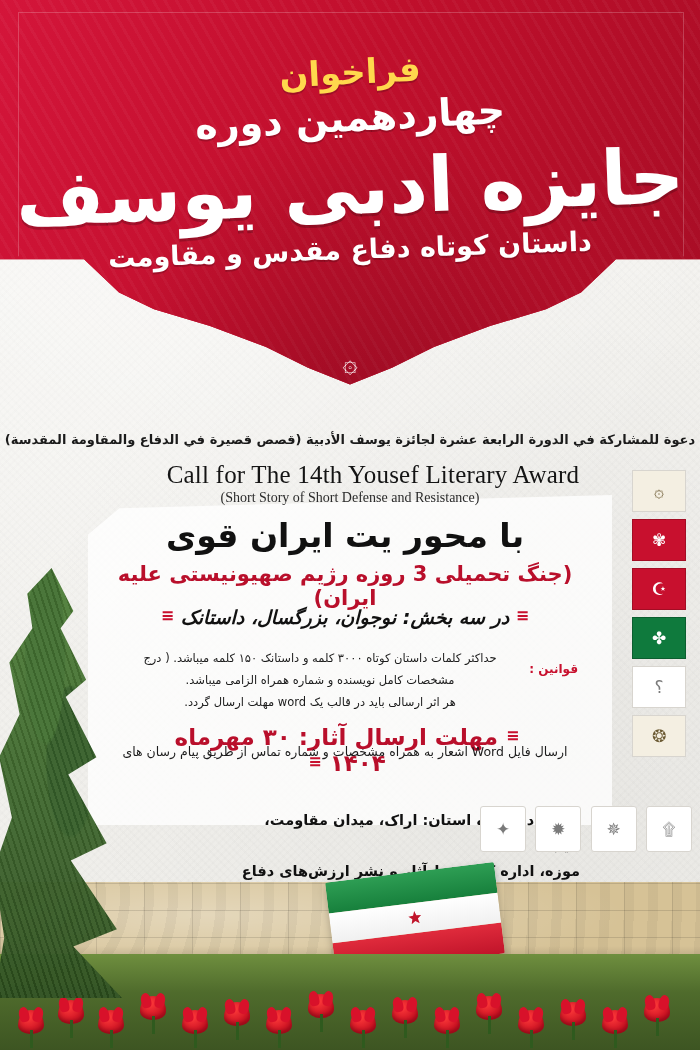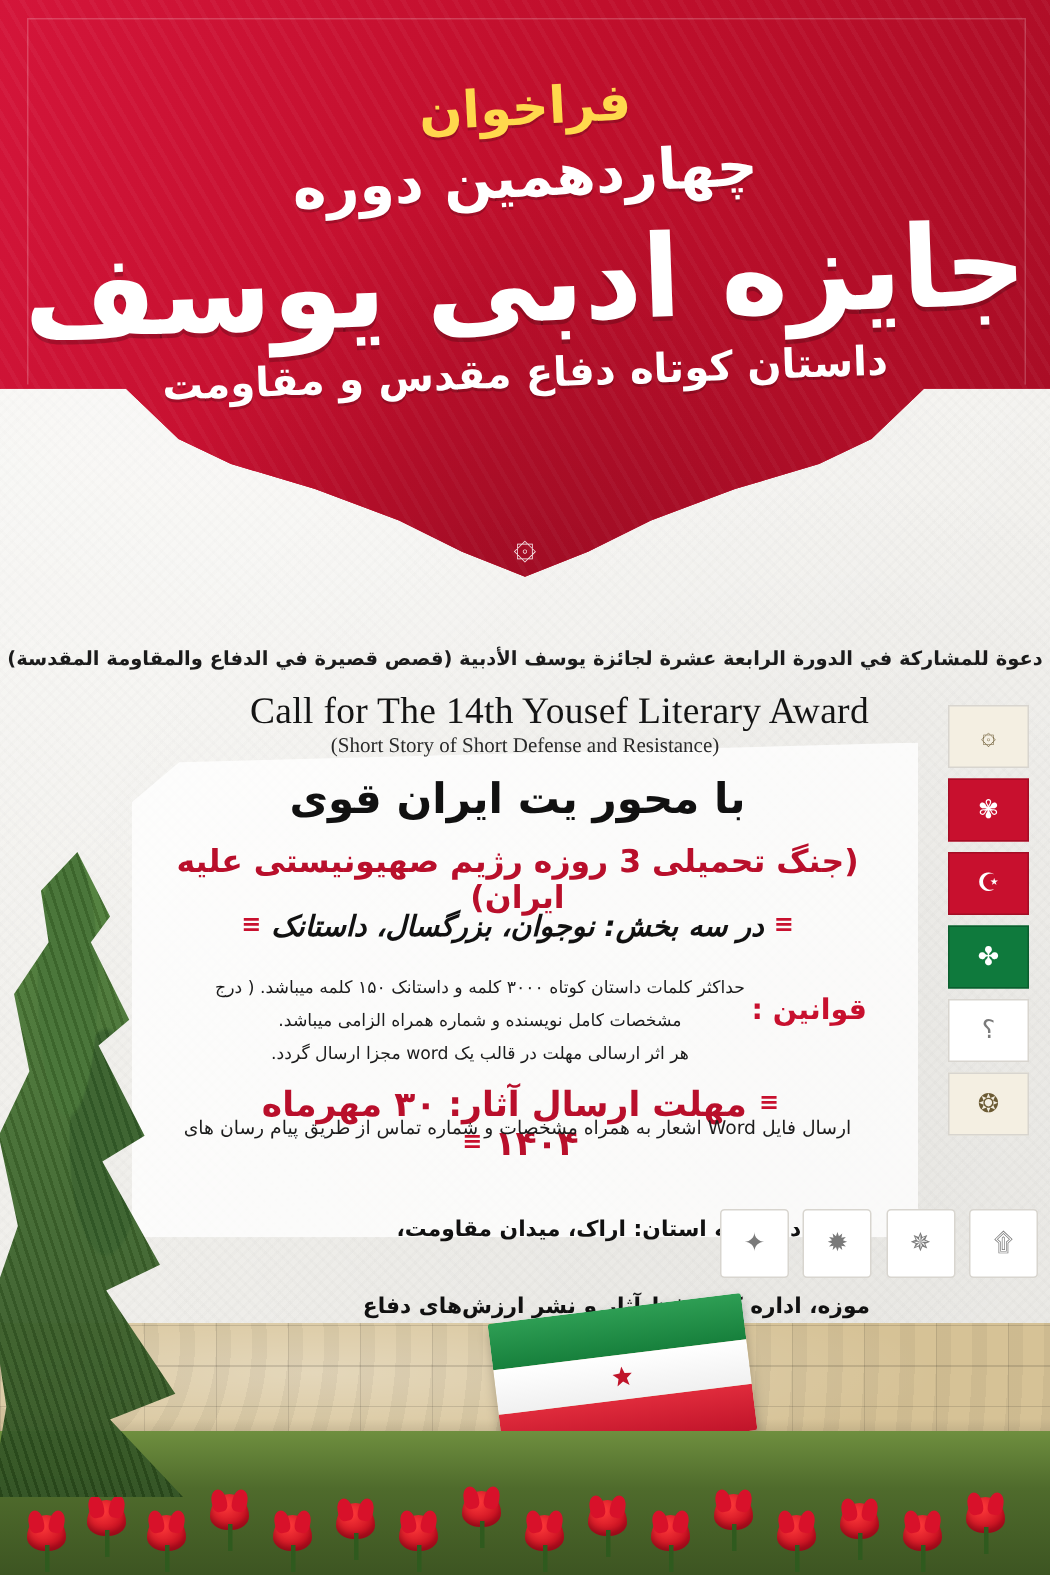--- a/index.html
+++ b/index.html
@@ -181,21 +181,21 @@
     direction: ltr;
   }
 
   
   .theme-main {
     position: absolute;
     left: 110px;
     top: 516px;
     width: 470px;
     text-align: center;
-    font-size: 28px;
+    font-size: 33px;
     font-weight: bold;
     color: #111111;
     direction: rtl;
     letter-spacing: 1px;
   }
   .theme-sub {
     position: absolute;
     left: 110px;
     top: 562px;
     width: 470px;
@@ -231,21 +231,21 @@
     top: 648px;
     width: 466px;
     direction: rtl;
     text-align: right;
   }
   .rules-badge {
     position: absolute;
     right: 0;
     top: 14px;
     color: #c8102e;
-    font-size: 19px;
+    font-size: 12px;
     font-weight: bold;
   }
   .rules-list {
     margin: 0;
     padding: 0 0 0 6px;
     list-style: none;
   }
   .rules-list li {
     font-size: 11.5px;
     color: #1c1c1c;
@@ -527,21 +527,21 @@
   <div class="sections">
     <span class="deco">≡</span>
     <span>در سه بخش: نوجوان، بزرگسال، داستانک</span>
     <span class="deco">≡</span>
   </div>
 
   <div class="rules">
     <div class="rules-badge">قوانین :</div>
     <ul class="rules-list">
       <li>حداکثر کلمات داستان کوتاه ۳۰۰۰ کلمه و داستانک ۱۵۰ کلمه میباشد. ( درج مشخصات کامل نویسنده و شماره همراه الزامی میباشد.</li>
-      <li>هر اثر ارسالی مهلت در قالب یک word   مجزا ارسال گردد.</li>
+      <li>هر اثر ارسالی باید در قالب یک word   مهلت ارسال گردد.</li>
     </ul>
   </div>
 
   <div class="deadline">
     <span class="deco">≡</span>
     <span>مهلت ارسال آثار: ۳۰ مهرماه ۱۴۰۴</span>
     <span class="deco">≡</span>
   </div>
 
   <div class="submit-info">

